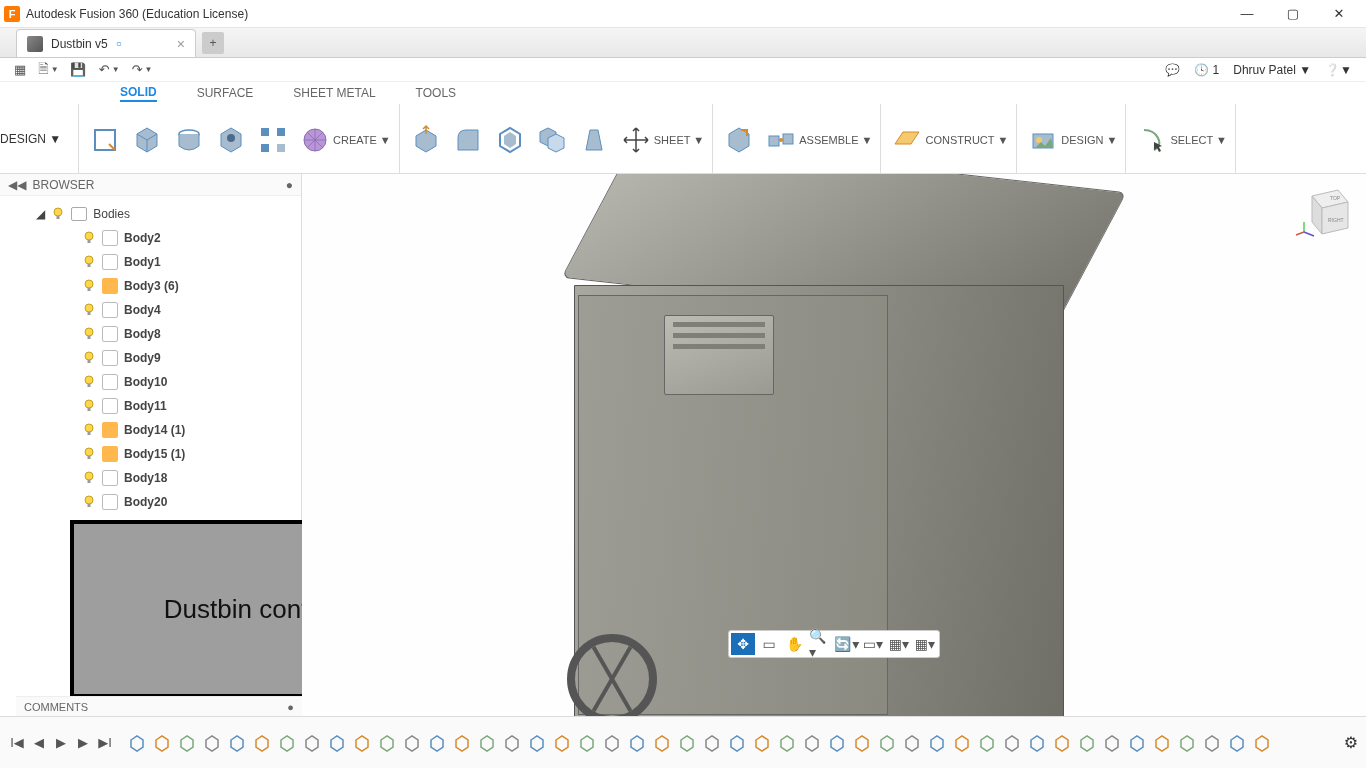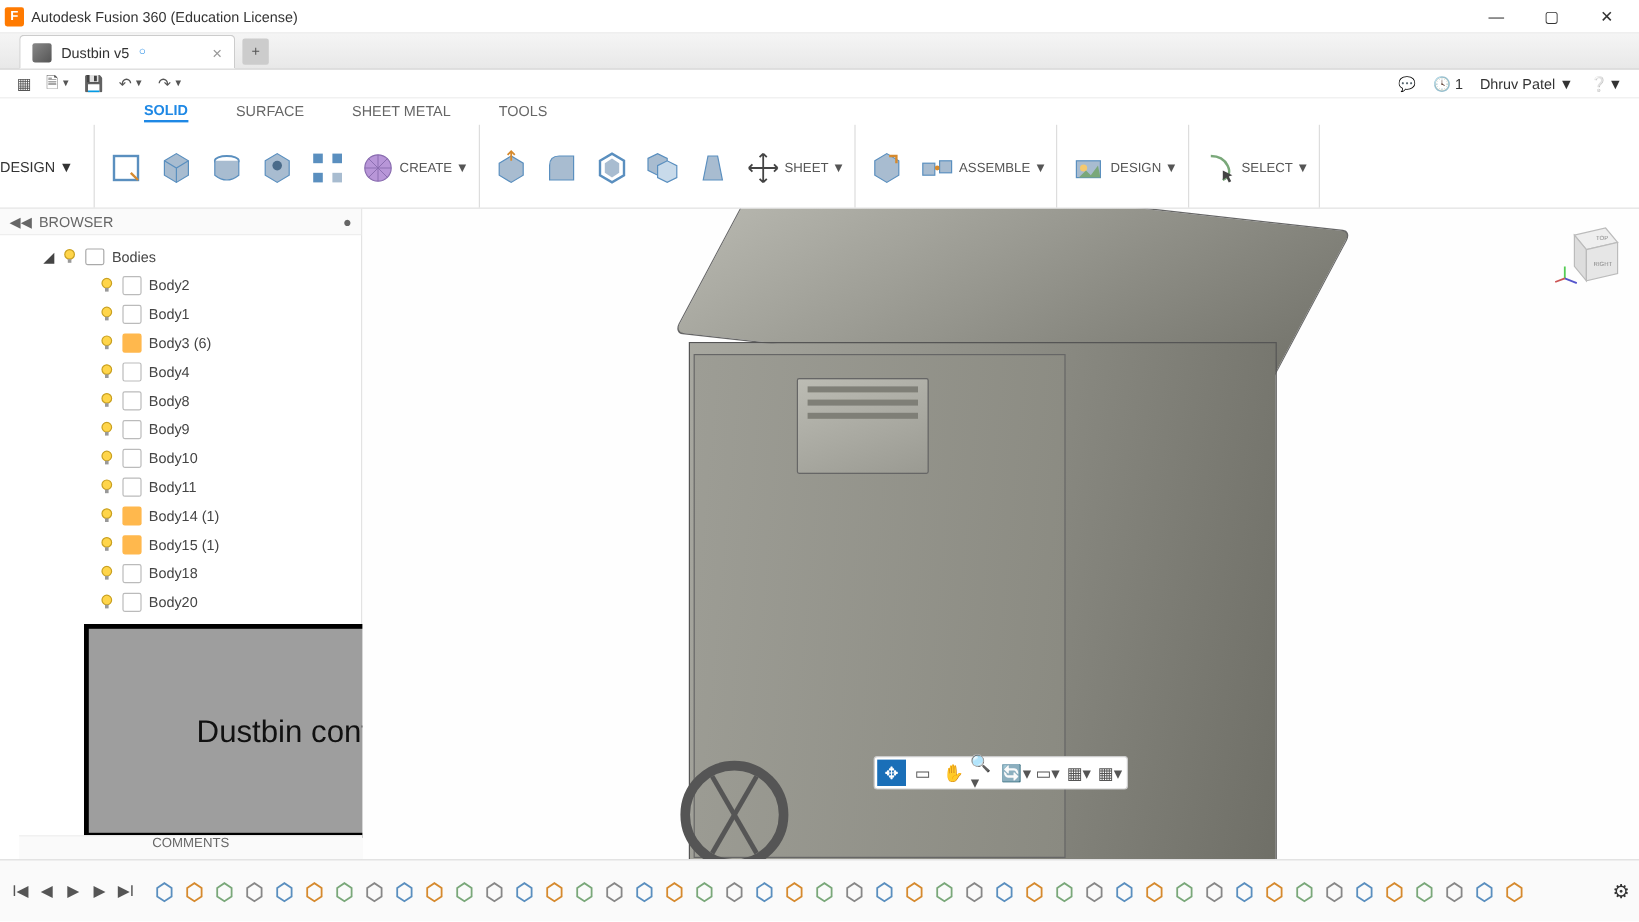--- a/index.html
+++ b/index.html
@@ -41,27 +41,27 @@
 
 
 .browser { position:absolute; left:0; top:174px; width:302px; bottom:52px; background:#fff; border-right:1px solid #ddd; }
 .browser-head { height:22px; display:flex; align-items:center; padding:0 8px; background:#fafafa; border-bottom:1px solid #eee; color:#666; gap:6px; }
 .browser-head .spacer{flex:1}
 .tree { padding:6px 0 0 36px; }
 .tree-row { height:24px; display:flex; align-items:center; gap:6px; font-size:12px; color:#444; }
 .tree-row .bulb { width:14px; height:14px; }
 .tree-row .cube { width:16px; height:16px; border:1px solid #bbb; border-radius:2px; }
 .tree-row.component .ico { width:16px; height:16px; background:#ffb84d; border-radius:2px; }
-.tree-items { padding-left:46px; }
+.tree-items { padding-left:46px;font-weight:bold; }
 
 
 .annot { position:absolute; left:70px; top:520px; width:390px; height:178px; background:#9e9e9e; border:4px solid #000; display:flex; align-items:center; justify-content:center; color:#111; font-size:26px; font-family:Calibri,Arial; }
 
 
-.comments-bar { position:absolute; bottom:52px; left:16px; width:286px; height:20px; background:#fafafa; border-top:1px solid #eee; display:flex; align-items:center; padding:0 8px; font-size:11px; color:#666; gap:6px;flex-direction:column;}
+.comments-bar { position:absolute; bottom:52px; left:16px; width:286px; height:20px; background:#fafafa; border-top:1px solid #eee; display:flex; align-items:center; padding:0 8px; font-size:11px; color:#666; gap:6px;}
 .comments-bar .spacer{flex:1}
 
 
 .canvas { position:absolute; left:302px; top:174px; right:0; bottom:52px; background:#fefefe; overflow:hidden; display:flex; align-items:center; justify-content:center; }
 .view-cube { position:absolute; top:8px; right:8px; width:64px; height:64px; }
 .model { position:relative; width:600px; height:560px; }
 .lid { position:absolute; left:50px; top:0; width:520px; height:140px; background:linear-gradient(135deg,#b8b8b0 0%,#8e8e86 60%,#73736b 100%); transform:skewX(-28deg) skewY(6deg); border-radius:8px; border:1px solid #666; }
 .box-body { position:absolute; left:40px; top:120px; width:490px; height:440px; background:linear-gradient(100deg,#a8a8a0 0%,#8c8c84 50%,#6f6f67 100%); border:1px solid #555; border-radius:0 0 6px 6px; }
 .front { position:absolute; left:44px; top:130px; width:310px; height:420px; background:linear-gradient(95deg,#9d9d95,#8a8a81); border:1px solid #666; }
 .wheel { position:absolute; left:-12px; bottom:-10px; width:90px; height:90px; border:8px solid #555; border-radius:50%; }
@@ -219,20 +219,30 @@
         </span>
       <span class="rg-icon">
           <svg viewBox="0 0 32 32">
             <rect x="4" y="12" width="10" height="10" fill="#a8bcd0" stroke="#5a8fbf"></rect>
             <rect x="18" y="10" width="10" height="10" fill="#a8bcd0" stroke="#5a8fbf"></rect>
             <circle cx="16" cy="16" r="2" fill="#d68a2e"></circle>
           </svg>
         </span>
     </div>
     <span class="rg-label"><span>ASSEMBLE</span> ▼</span>
+  </div>
+  <div class="ribbon-group">
+    <div class="icons">
+      <span class="rg-icon">
+          <svg viewBox="0 0 32 32">
+            <path d="M4 20 L12 8 L28 8 L20 20 Z" fill="#f5c96e" stroke="#d68a2e"></path>
+          </svg>
+        </span>
+    </div>
+    <span class="rg-label"><span>CONSTRUCT</span> ▼</span>
   </div>
   <div class="ribbon-group">
     <div class="icons">
       <span class="rg-icon">
           <svg viewBox="0 0 32 32">
             <rect x="6" y="10" width="20" height="14" fill="#a8bcd0" stroke="#5a8fbf"></rect>
             <circle cx="12" cy="16" r="3" fill="#f5c96e"></circle>
             <path d="M8 24 l6 -6 l4 4 l6 -8 l2 10" fill="#7aa87a"></path>
           </svg>
         </span>

